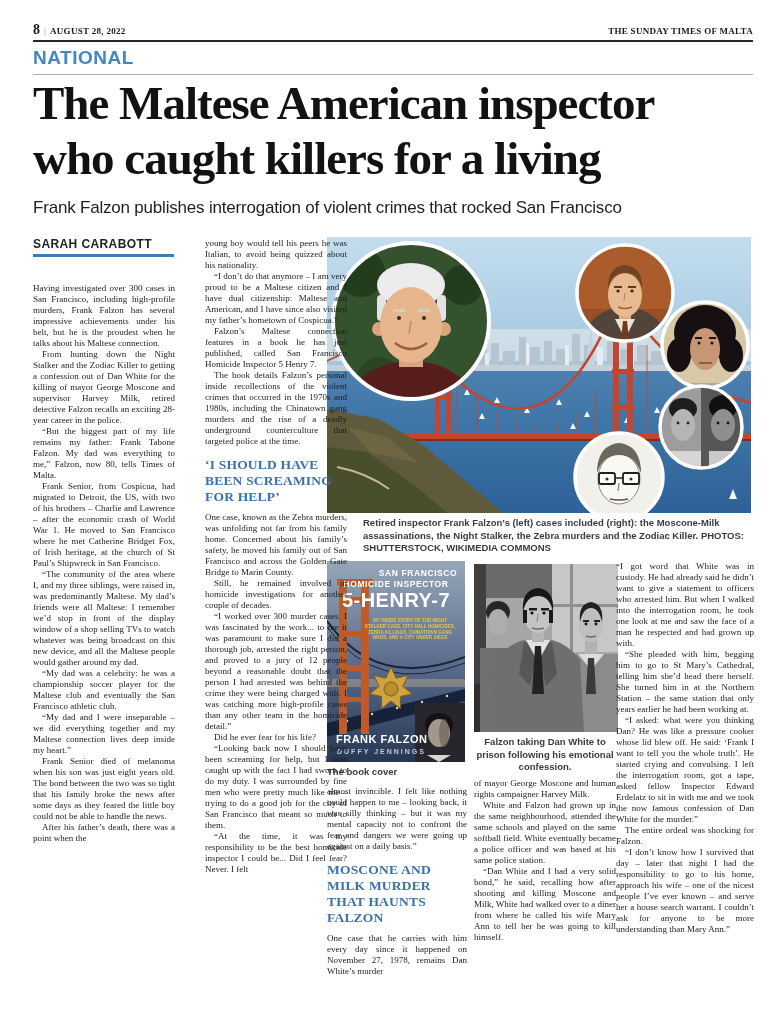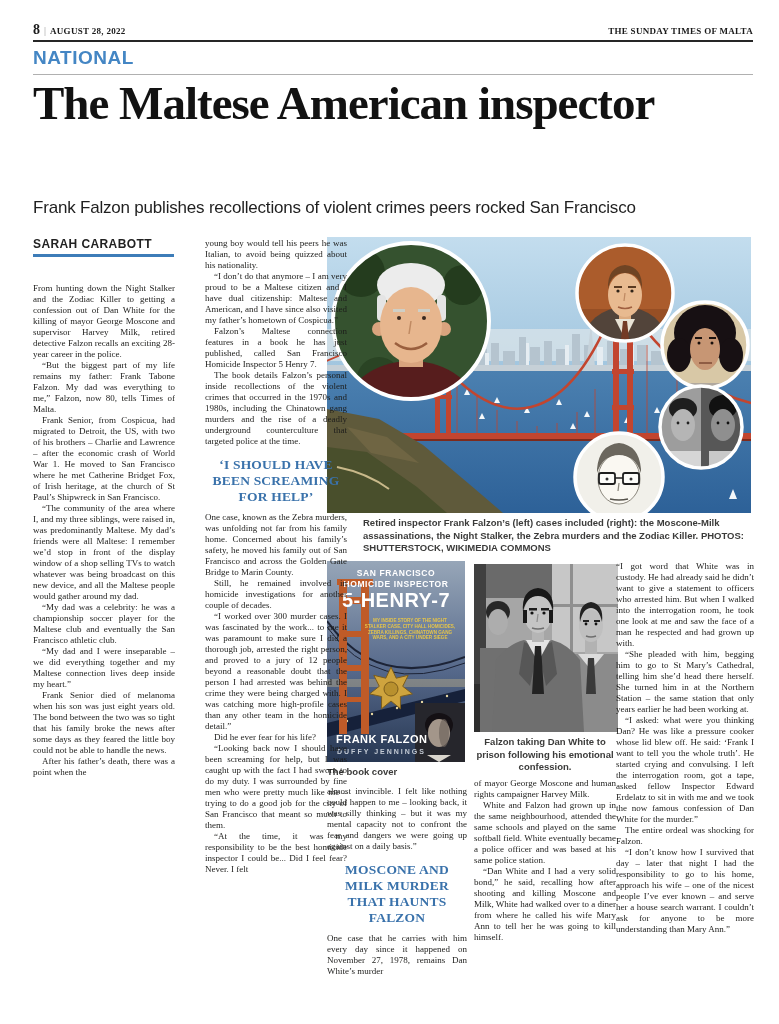--- a/index.html
+++ b/index.html
@@ -22,21 +22,21 @@
   .standfirst{left:33px;top:198px;width:726px;font-family:"Liberation Sans",sans-serif;
               font-size:17px;color:#1f1f1f;letter-spacing:-.2px;}
   .byline{left:33px;top:237px;font-family:"Liberation Sans",sans-serif;font-weight:bold;
           font-size:12px;color:#222;letter-spacing:.4px;}
   .byline-bar{left:33px;top:254px;width:141px;height:3px;}
 
   
   .col{position:absolute;}
   .bp{margin:0;font-size:9px;line-height:11px;text-align:justify;color:#1d1d1b;}
   .bind-list .bp + .bp{text-indent:9px;}
-  .colhead{margin:10px 0 7px 0;font-weight:bold;font-size:13.5px;line-height:16px;letter-spacing:.2px;text-align:center;}
+  .colhead{margin:10px 0 7px 0;font-weight:bold;font-size:13.5px;line-height:16px;letter-spacing:.2px;}
 
   
   figure{margin:0;padding:0;}
   .cap{font-family:"Liberation Sans",sans-serif;font-weight:bold;font-size:9.5px;
        line-height:12.5px;color:#3b3b3a;}
   .photo-frame{display:block;}
 
   
   .bk-txt{position:absolute;font-family:"Liberation Sans",sans-serif;color:#fff;text-align:center;width:100%;}
   .bk-top{font-weight:bold;font-size:8.5px;letter-spacing:.6px;line-height:10px;}
@@ -59,22 +59,23 @@
     </div>
     <span class="masthead">THE SUNDAY TIMES OF MALTA</span>
   </div>
   <div class="abs rule-dark"></div>
 
   <div class="abs section-label" style="color:#4486c4;">NATIONAL</div>
   <div class="abs rule-light"></div>
 
   <div class="abs headline">
     <div>The Maltese American inspector</div>
+    <div>who caught killers for a living</div>
   </div>
-  <div class="abs standfirst">Frank Falzon publishes recollections of violent crimes peers rocked San Francisco</div>
+  <div class="abs standfirst">Frank Falzon publishes interrogation of violent crimes that rocked San Francisco</div>
   <div class="abs byline">SARAH CARABOTT</div>
   <div class="abs byline-bar" style="background:#3d7cb8;"></div>
 
   <figure class="abs" style="left:327px;top:237px;width:424px;height:276px;">
     <svg class="photo-frame" width="424" height="276" viewBox="0 0 424 276">
       <defs>
         <linearGradient id="sky" x1="0" y1="0" x2="0" y2="1">
           <stop offset="0" stop-color="#c3ddee"></stop>
             <stop offset="1" stop-color="#9fc4de"></stop>
         </linearGradient>
@@ -306,21 +307,21 @@
         <circle r="7" fill="#b8902e" stroke="#7c5d1c" stroke-width="1"></circle>
       </g>
       <g>
         <rect x="88" y="142" width="50" height="59" fill="#26262c"></rect>
         <ellipse cx="112" cy="164" rx="14" ry="12" fill="#141014"></ellipse>
         <ellipse cx="112" cy="172" rx="11" ry="14" fill="#a3968a"></ellipse>
         <ellipse cx="117" cy="172" rx="5" ry="14" fill="#6e645c" opacity="0.7"></ellipse>
         <polygon points="100,194 124,194 112,201" fill="#d9d5cd"></polygon>
       </g>
     </svg>
-    <div class="bk-txt bk-top" style="top:7px;">SAN FRANCISCO</div>
+    <div class="bk-txt bk-top" style="top:7px;padding-left:22px;">SAN FRANCISCO</div>
     <div class="bk-txt bk-top" style="top:18px;">HOMICIDE INSPECTOR</div>
     <div class="bk-txt bk-title" style="top:28px;">5-HENRY-7</div>
     <div class="bk-sub" style="top:57px;">MY INSIDE STORY OF THE NIGHT STALKER CASE, CITY HALL HOMICIDES, ZEBRA KILLINGS, CHINATOWN GANG WARS, AND A CITY UNDER SIEGE</div>
     <div class="bk-auth1">FRANK FALZON</div>
     <div class="bk-auth2">DUFFY JENNINGS</div>
   </figure>
   <figcaption class="abs cap" style="left:327px;top:766px;width:140px;">The book cover</figcaption>
 
   <figure class="abs" style="left:474px;top:564px;width:144px;height:168px;">
     <svg class="photo-frame" width="144" height="168" viewBox="0 0 144 168">
@@ -363,20 +364,21 @@
       <circle cx="58" cy="49" r="1.6" fill="#111"></circle>
         <circle cx="70" cy="49" r="1.6" fill="#111"></circle>
       <path d="M64,50 L63,58" stroke="#8f8f8f" stroke-width="1.2" fill="none"></path>
       <path d="M58,64 Q64,66 70,64" stroke="#6e6e6e" stroke-width="1.5" fill="none"></path>
     </svg>
   </figure>
   <figcaption class="abs cap" style="left:474px;top:736px;width:142px;text-align:center;">Falzon taking Dan White to prison following his emotional confession.</figcaption>
 
   <div class="col bind-list" style="left:33px;top:283px;width:142px;">
 
+  <p class="bp">Having investigated over 300 cases in San Francisco, including high-profile murders, Frank Falzon has several impressive achievements under his belt, but he is the proudest when he talks about his Maltese connection.</p>
       <p class="bp">From hunting down the Night Stalker and the Zodiac Killer to getting a confession out of Dan White for the killing of mayor George Moscone and supervisor Harvey Milk, retired detective Falzon recalls an exciting 28-year career in the police.</p>
       <p class="bp">“But the biggest part of my life remains my father: Frank Tabone Falzon. My dad was everything to me,” Falzon, now 80, tells Times of Malta.</p>
       <p class="bp">Frank Senior, from Cospicua, had migrated to Detroit, the US, with two of his brothers – Charlie and Lawrence – after the economic crash of World War 1. He moved to San Francisco where he met Catherine Bridget Fox, of Irish heritage, at the church of St Paul’s Shipwreck in San Francisco.</p>
       <p class="bp">“The community of the area where I, and my three siblings, were raised in, was predominantly Maltese. My dad’s friends were all Maltese: I remember we’d stop in front of the display window of a shop selling TVs to watch whatever was being broadcast on this new device, and all the Maltese people would gather around my dad.</p>
       <p class="bp">“My dad was a celebrity: he was a championship soccer player for the Maltese club and eventually the San Francisco athletic club.</p>
       <p class="bp">“My dad and I were inseparable – we did everything together and my Maltese connection lives deep inside my heart.”</p>
       <p class="bp">Frank Senior died of melanoma when his son was just eight years old. The bond between the two was so tight that his family broke the news after some days as they feared the little boy could not be able to handle the news.</p>
       <p class="bp">After his father’s death, there was a point when the</p>
     </div>
 

